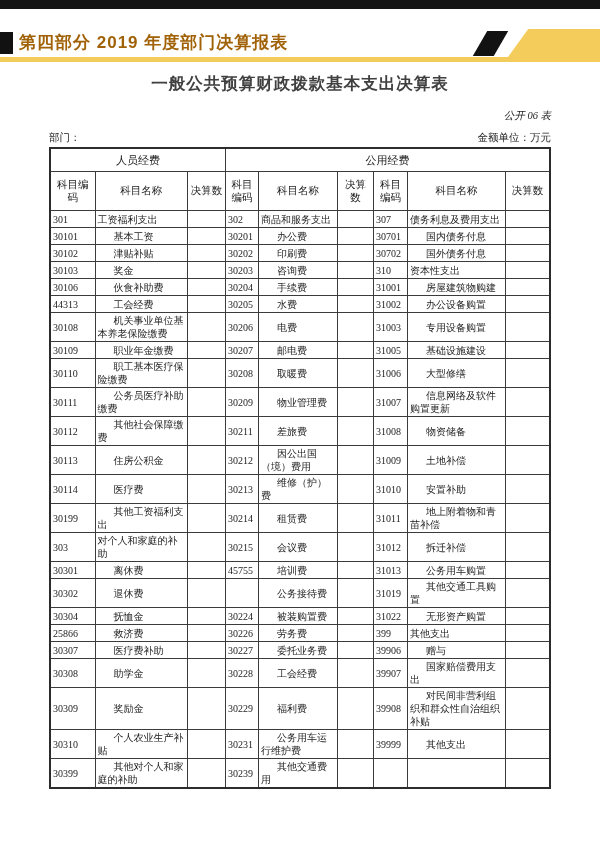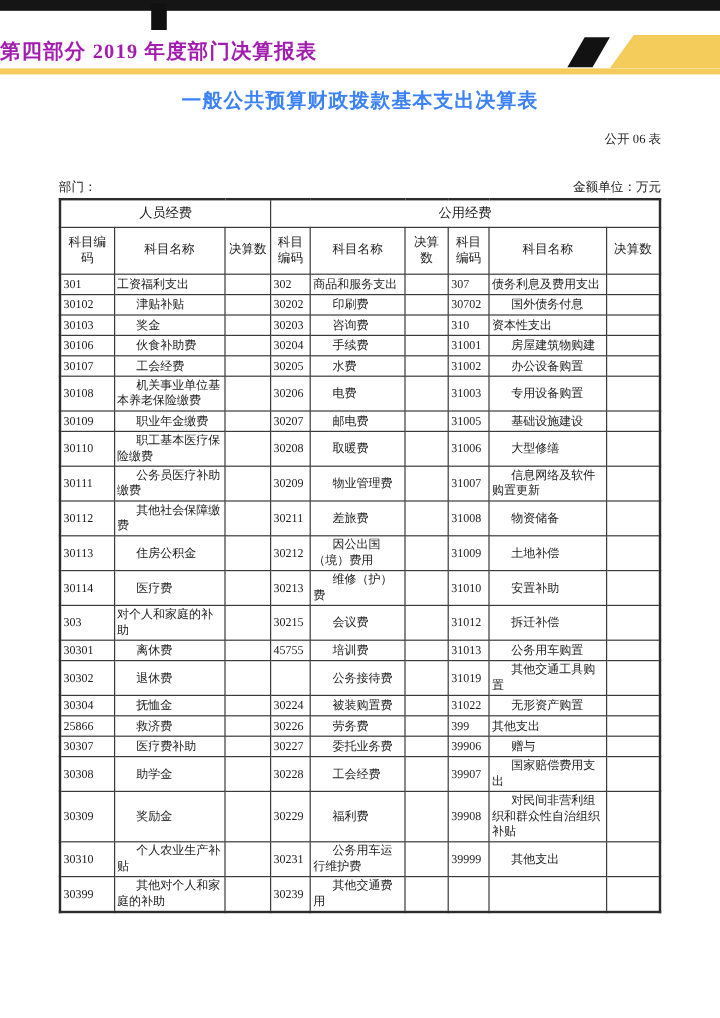--- a/index.html
+++ b/index.html
@@ -13,29 +13,29 @@
   }
   
   .topbar{height:9px;background:#151515;width:100%;}
   .band{position:relative;height:53px;width:100%;}
   .band-underline{position:absolute;left:0;right:0;bottom:0;height:5px;background:#f3cc5b;}
   .band-corner{position:absolute;right:0;bottom:5px;width:92px;height:28px;background:#f3cc5b;
     clip-path:polygon(22% 0,100% 0,100% 100%,0 100%);}
   .band-slash{position:absolute;right:99px;bottom:6px;width:21px;height:25px;background:#121212;
     transform:skewX(-30deg);}
   .band-title{position:absolute;left:0;bottom:8px;display:flex;align-items:center;gap:6px;
-    font-family:Liberation Serif, serif;font-weight:bold;font-size:17px;color:#a21caf;letter-spacing:1px;flex-direction:column;}
+    font-family:Liberation Sans, sans-serif;font-weight:bold;font-size:17px;color:#a16207;letter-spacing:1px;}
   .band-square{display:inline-block;width:13px;height:22px;background:#111;}
   
   .doc-title{text-align:center;
     font-family:"Liberation Sans","DejaVu Sans",sans-serif;
-    font-weight:bold;font-size:16.5px;color:#3b82f6;letter-spacing:1px;}
+    font-weight:bold;font-size:16.5px;color:#404040;letter-spacing:1px;}
   .meta{margin:0 49px;}
-  .pub-row{margin-top:14px;text-align:right;font-size:10.5px;}
-  .dept-row{margin-top:26px;margin-bottom:2px;display:flex;justify-content:space-between;font-size:10.5px;}
+  .pub-row{margin-top:14px;text-align:right;font-size:10.5px;font-style:italic;}
+  .dept-row{margin-top:8px;margin-bottom:2px;display:flex;justify-content:space-between;font-size:10.5px;}
   
   .tbl-wrap{margin:0 49px;}
   table{border-collapse:collapse;width:100%;table-layout:fixed;border:2px solid #2c2c2c;}
   th,td{border:1px solid #3b3b3b;font-size:10px;line-height:1.3;padding:1px 2px;
     font-weight:normal;vertical-align:middle;word-break:break-all;}
   thead th{}
   tr.group-hd th{height:20px;font-size:11px;}
   tr.col-hd th{height:36px;font-size:10.5px;line-height:1.25;}
   tbody tr{height:17px;}
   td.code{text-align:left;}
@@ -104,20 +104,31 @@
           <td class="name">工资福利支出</td>
           <td class="val"></td>
           <td class="code">302</td>
           <td class="name">商品和服务支出</td>
           <td class="val"></td>
           <td class="code">307</td>
           <td class="name">债务利息及费用支出</td>
           <td class="val"></td>
         </tr>
         <tr>
+          <td class="code">30101</td>
+          <td class="name indent">基本工资</td>
+          <td class="val"></td>
+          <td class="code">30201</td>
+          <td class="name indent">办公费</td>
+          <td class="val"></td>
+          <td class="code">30701</td>
+          <td class="name indent">国内债务付息</td>
+          <td class="val"></td>
+        </tr>
+        <tr>
           <td class="code">30102</td>
           <td class="name indent">津贴补贴</td>
           <td class="val"></td>
           <td class="code">30202</td>
           <td class="name indent">印刷费</td>
           <td class="val"></td>
           <td class="code">30702</td>
           <td class="name indent">国外债务付息</td>
           <td class="val"></td>
         </tr>
@@ -137,21 +148,21 @@
           <td class="name indent">伙食补助费</td>
           <td class="val"></td>
           <td class="code">30204</td>
           <td class="name indent">手续费</td>
           <td class="val"></td>
           <td class="code">31001</td>
           <td class="name indent">房屋建筑物购建</td>
           <td class="val"></td>
         </tr>
         <tr>
-          <td class="code">30107</td>
+          <td class="code">44313</td>
           <td class="name indent">工会经费</td>
           <td class="val"></td>
           <td class="code">30205</td>
           <td class="name indent">水费</td>
           <td class="val"></td>
           <td class="code">31002</td>
           <td class="name indent">办公设备购置</td>
           <td class="val"></td>
         </tr>
         <tr>
@@ -225,20 +236,31 @@
           <td class="name indent">医疗费</td>
           <td class="val"></td>
           <td class="code">30213</td>
           <td class="name indent">维修（护）费</td>
           <td class="val"></td>
           <td class="code">31010</td>
           <td class="name indent">安置补助</td>
           <td class="val"></td>
         </tr>
         <tr>
+          <td class="code">30199</td>
+          <td class="name indent">其他工资福利支出</td>
+          <td class="val"></td>
+          <td class="code">30214</td>
+          <td class="name indent">租赁费</td>
+          <td class="val"></td>
+          <td class="code">31011</td>
+          <td class="name indent">地上附着物和青苗补偿</td>
+          <td class="val"></td>
+        </tr>
+        <tr>
           <td class="code">303</td>
           <td class="name">对个人和家庭的补助</td>
           <td class="val"></td>
           <td class="code">30215</td>
           <td class="name indent">会议费</td>
           <td class="val"></td>
           <td class="code">31012</td>
           <td class="name indent">拆迁补偿</td>
           <td class="val"></td>
         </tr>

